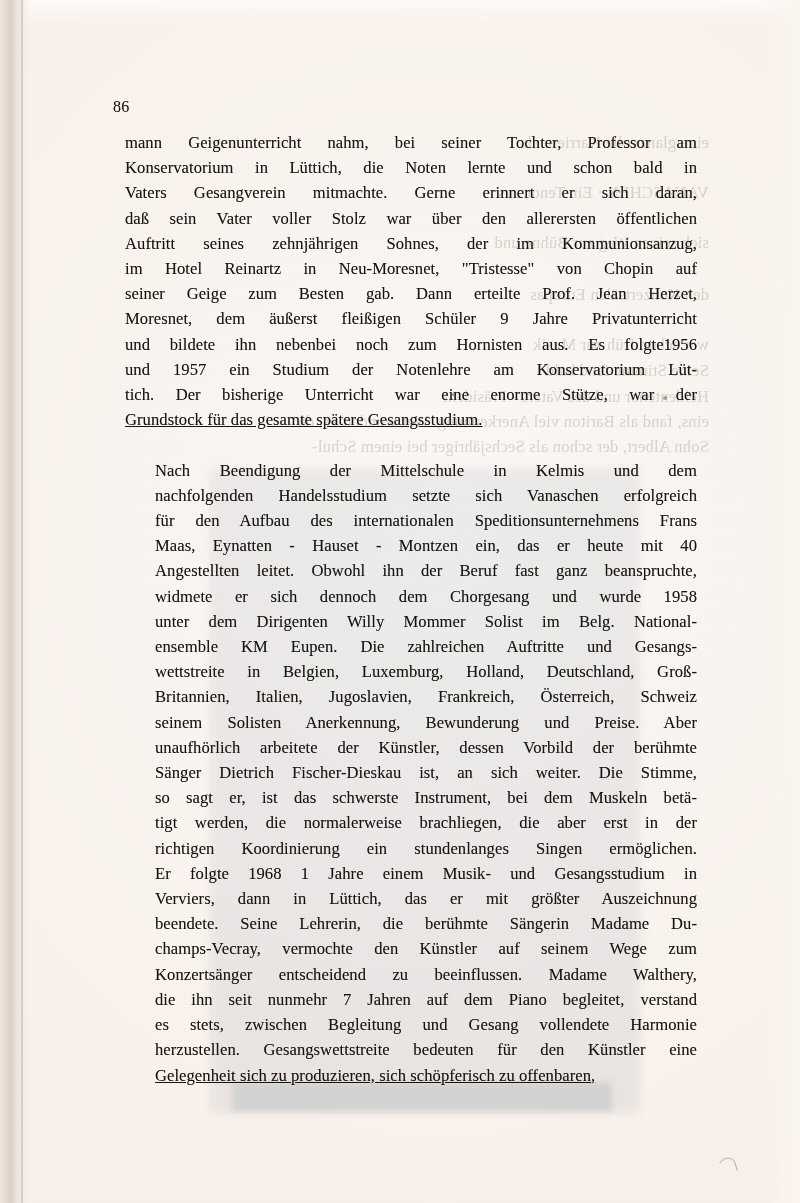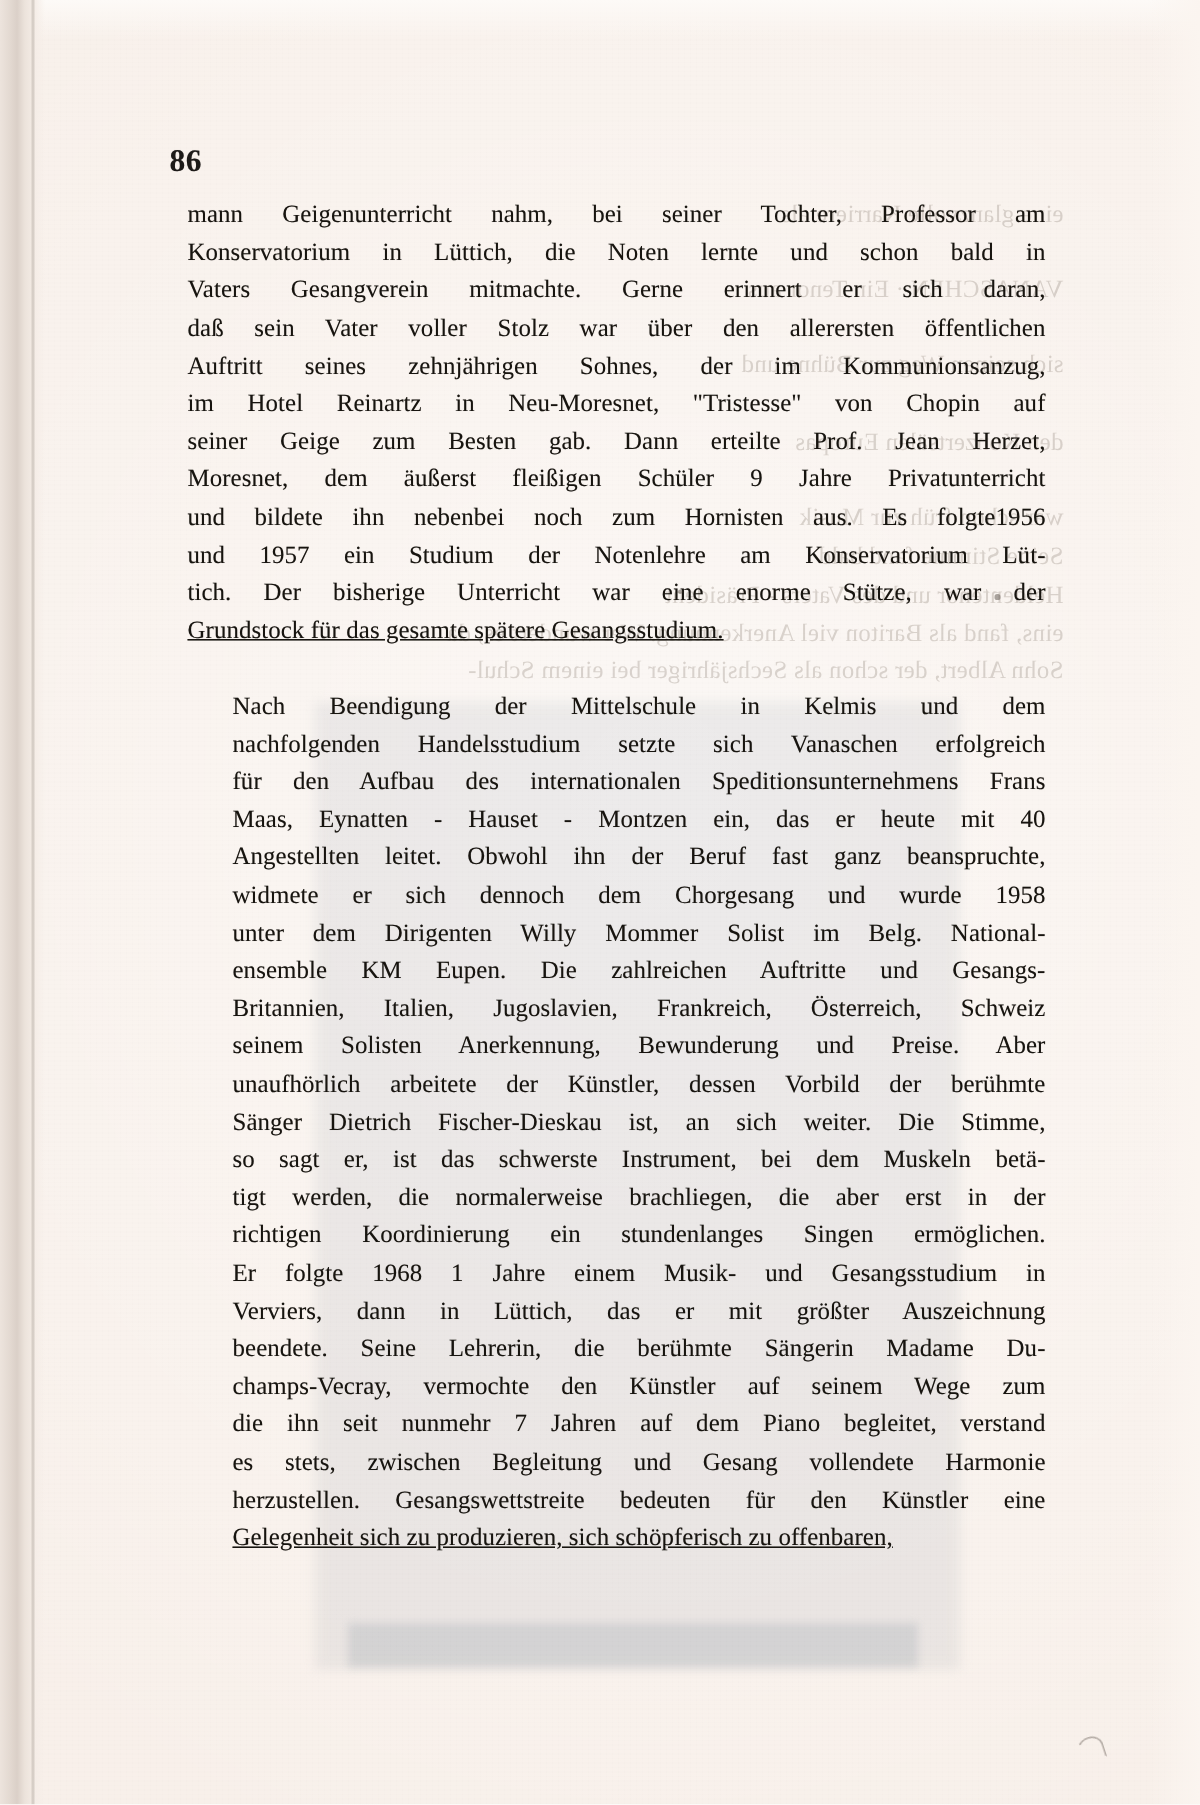--- a/index.html
+++ b/index.html
@@ -120,26 +120,25 @@
   
 
   .text-block {
     position: absolute;
     left: 113px;
     top: 96px;
     width: 596px;
   }
 
   .folio {
-    font-size: 21px;
+    font-size: 16px;
     line-height: 22px;
     color: #1d1a18;
     margin: 0 0 7px 0;
     letter-spacing: .3px;
-    font-weight: bold;
   }
 
   .para {
     margin: 12px;
     color: #17140f;
     font-size: 16.6px;
     line-height: 25.2px;
     letter-spacing: .05px;
     text-align: justify;
     text-justify: inter-word;
@@ -245,31 +244,33 @@
         </p>
         <p class="para indent">
           <span class="ln first-indent">Nach Beendigung der Mittelschule in Kelmis und dem</span>
           <span class="ln">nachfolgenden Handelsstudium setzte sich Vanaschen erfolgreich</span>
           <span class="ln">für den Aufbau des internationalen Speditionsunternehmens Frans</span>
           <span class="ln">Maas, Eynatten - Hauset - Montzen ein, das er heute mit 40</span>
           <span class="ln">Angestellten leitet. Obwohl ihn der Beruf fast ganz beanspruchte,</span>
           <span class="ln">widmete er sich dennoch dem Chorgesang und wurde 1958</span>
           <span class="ln">unter dem Dirigenten Willy Mommer Solist im Belg. National-</span>
           <span class="ln">ensemble KM Eupen. Die zahlreichen Auftritte und Gesangs-</span>
+          <span class="ln">wettstreite in Belgien, Luxemburg, Holland, Deutschland, Groß-</span>
           <span class="ln">Britannien, Italien, Jugoslavien, Frankreich, Österreich, Schweiz</span>
           <span class="ln">seinem Solisten Anerkennung, Bewunderung und Preise. Aber</span>
           <span class="ln">unaufhörlich arbeitete der Künstler, dessen Vorbild der berühmte</span>
           <span class="ln">Sänger Dietrich Fischer-Dieskau ist, an sich weiter. Die Stimme,</span>
           <span class="ln">so sagt er, ist das schwerste Instrument, bei dem Muskeln betä-</span>
           <span class="ln">tigt werden, die normalerweise brachliegen, die aber erst in der</span>
           <span class="ln">richtigen Koordinierung ein stundenlanges Singen ermöglichen.</span>
           <span class="ln">Er folgte 1968 1 Jahre einem Musik- und Gesangsstudium in</span>
           <span class="ln">Verviers, dann in Lüttich, das er mit größter Auszeichnung</span>
           <span class="ln">beendete. Seine Lehrerin, die berühmte Sängerin Madame Du-</span>
           <span class="ln">champs-Vecray, vermochte den Künstler auf seinem Wege zum</span>
+          <span class="ln">Konzertsänger entscheidend zu beeinflussen. Madame Walthery,</span>
           <span class="ln">die ihn seit nunmehr 7 Jahren auf dem Piano begleitet, verstand</span>
           <span class="ln">es stets, zwischen Begleitung und Gesang vollendete Harmonie</span>
           <span class="ln">herzustellen. Gesangswettstreite bedeuten für den Künstler eine</span>
           <span class="ln last">Gelegenheit sich zu produzieren, sich schöpferisch zu offenbaren,</span>
         </p>
       </div>
   </div>
 
   <div class="stray-dot"></div>
   <div class="stray-dot b"></div>

